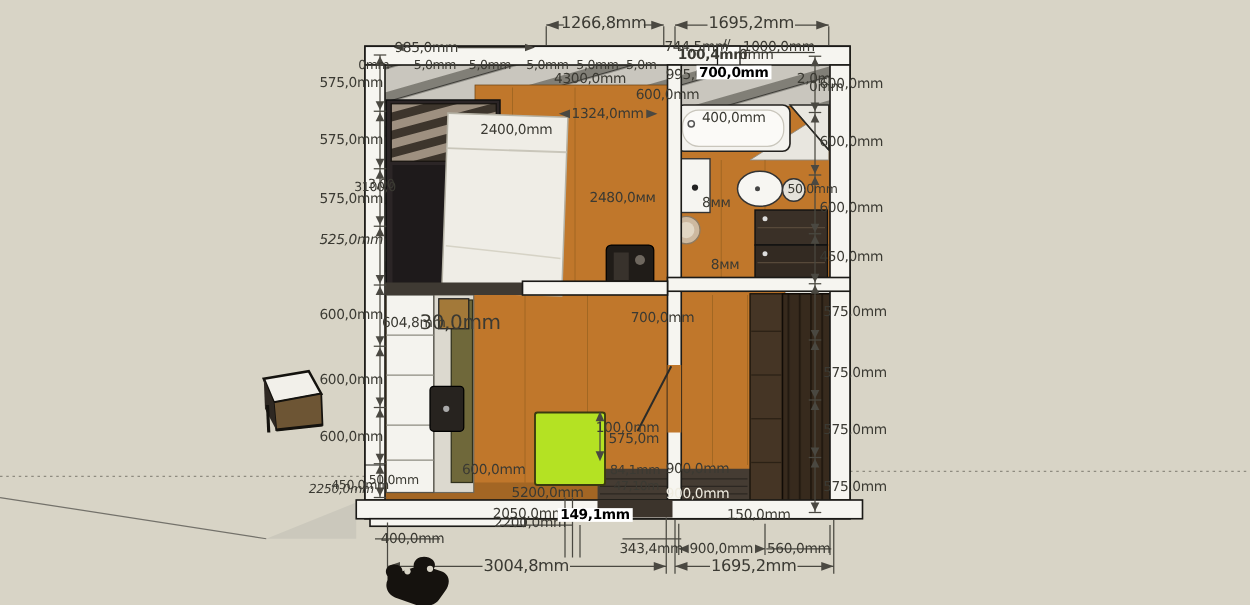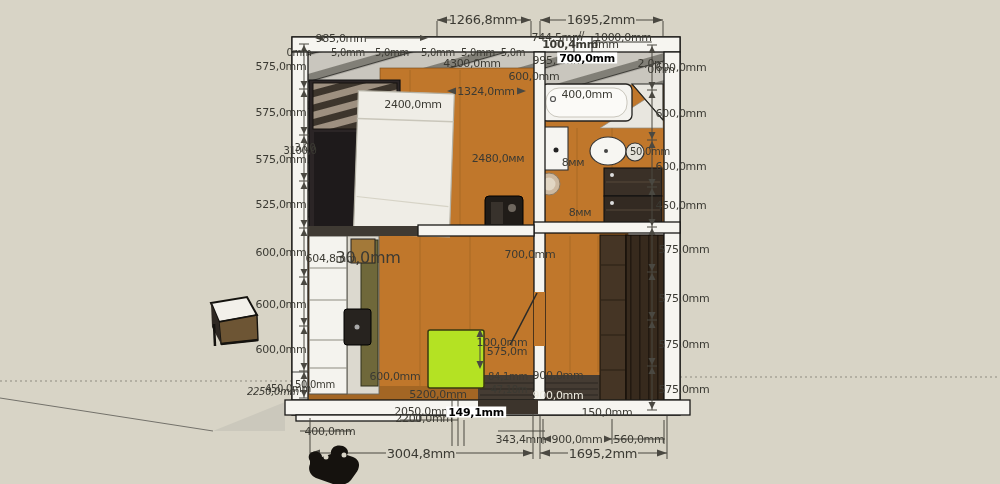--- a/index.html
+++ b/index.html
@@ -325,21 +325,21 @@
       <span class="lbl" style="left: 681px; top: 166px;">600,0mm</span>
       <span class="lbl" style="left: 681px; top: 205px;">450,0mm</span>
       <span class="lbl" style="left: 650px; top: 152px; font-size: 10px;">50,0mm</span>
       <span class="lbl" style="left: 684px; top: 249px;">575,0mm</span>
       <span class="lbl" style="left: 684px; top: 298px;">575,0mm</span>
       <span class="lbl" style="left: 684px; top: 344px;">575,0mm</span>
       <span class="lbl" style="left: 684px; top: 389px;">575,0mm</span>
       <span class="lbl" style="left: 281px; top: 66px;">575,0mm</span>
       <span class="lbl" style="left: 281px; top: 112px;">575,0mm</span>
       <span class="lbl" style="left: 281px; top: 159px;">575,0mm</span>
-      <span class="lbl" style="left: 281px; top: 204px;">525,0mm</span>
+      <span class="lbl" style="left: 281px; top: 192px; font-style: italic;">525,0mm</span>
       <span class="lbl" style="left: 281px; top: 252px;">600,0mm</span>
       <span class="lbl" style="left: 281px; top: 304px;">600,0mm</span>
       <span class="lbl" style="left: 281px; top: 349px;">600,0mm</span>
       <span class="lbl" style="left: 300px; top: 151px; font-size: 10px;">3100,0</span>
       <span class="lbl" style="left: 305px; top: 148px; font-size: 10px;">3,00</span>
       <span class="lbl" style="left: 273px; top: 392px; font-size: 10px; font-style: italic;">2250,0mm</span>
       <span class="lbl" style="left: 288px; top: 389px; font-size: 10px;">450,0mm</span>
       <span class="lbl" style="left: 315px; top: 385px; font-size: 10px;">50,0mm</span>
       <span class="lbl" style="left: 413px; top: 72px; margin-top: 32px;">2400,0mm</span>
       <span class="lbl" style="left: 472px; top: 63px;">4300,0mm</span>

